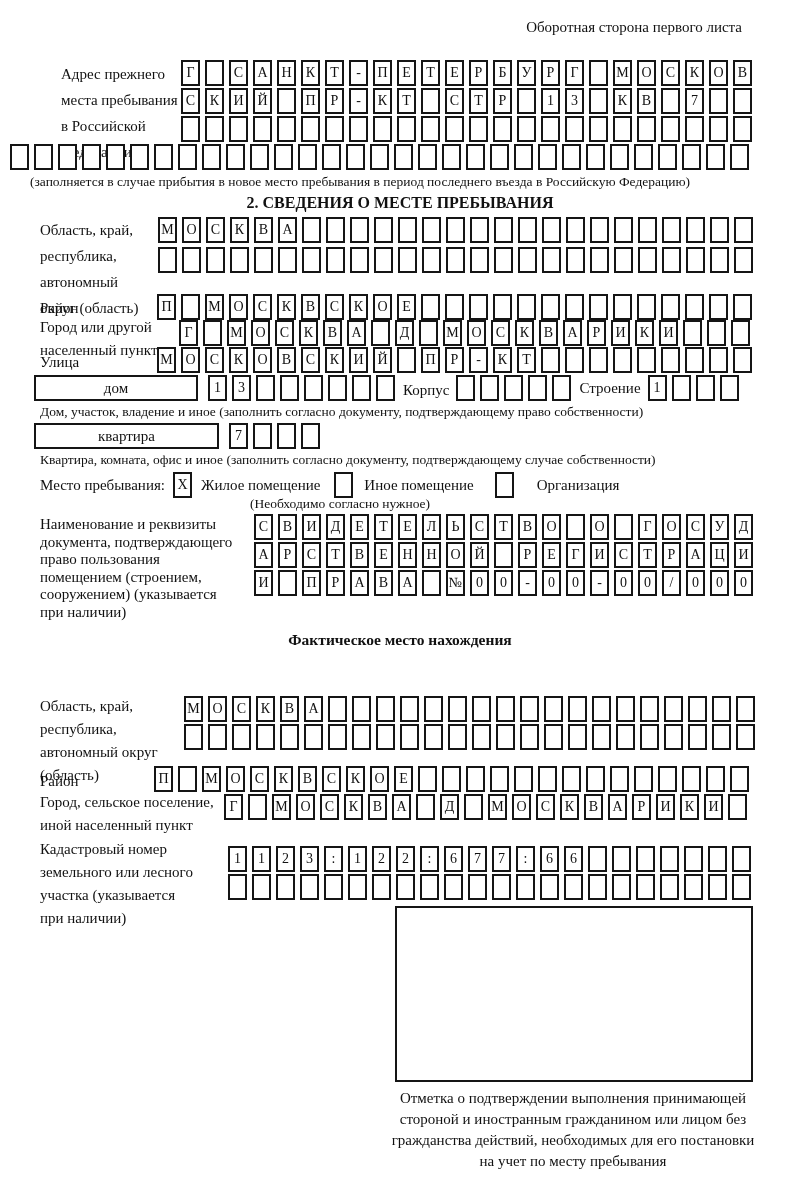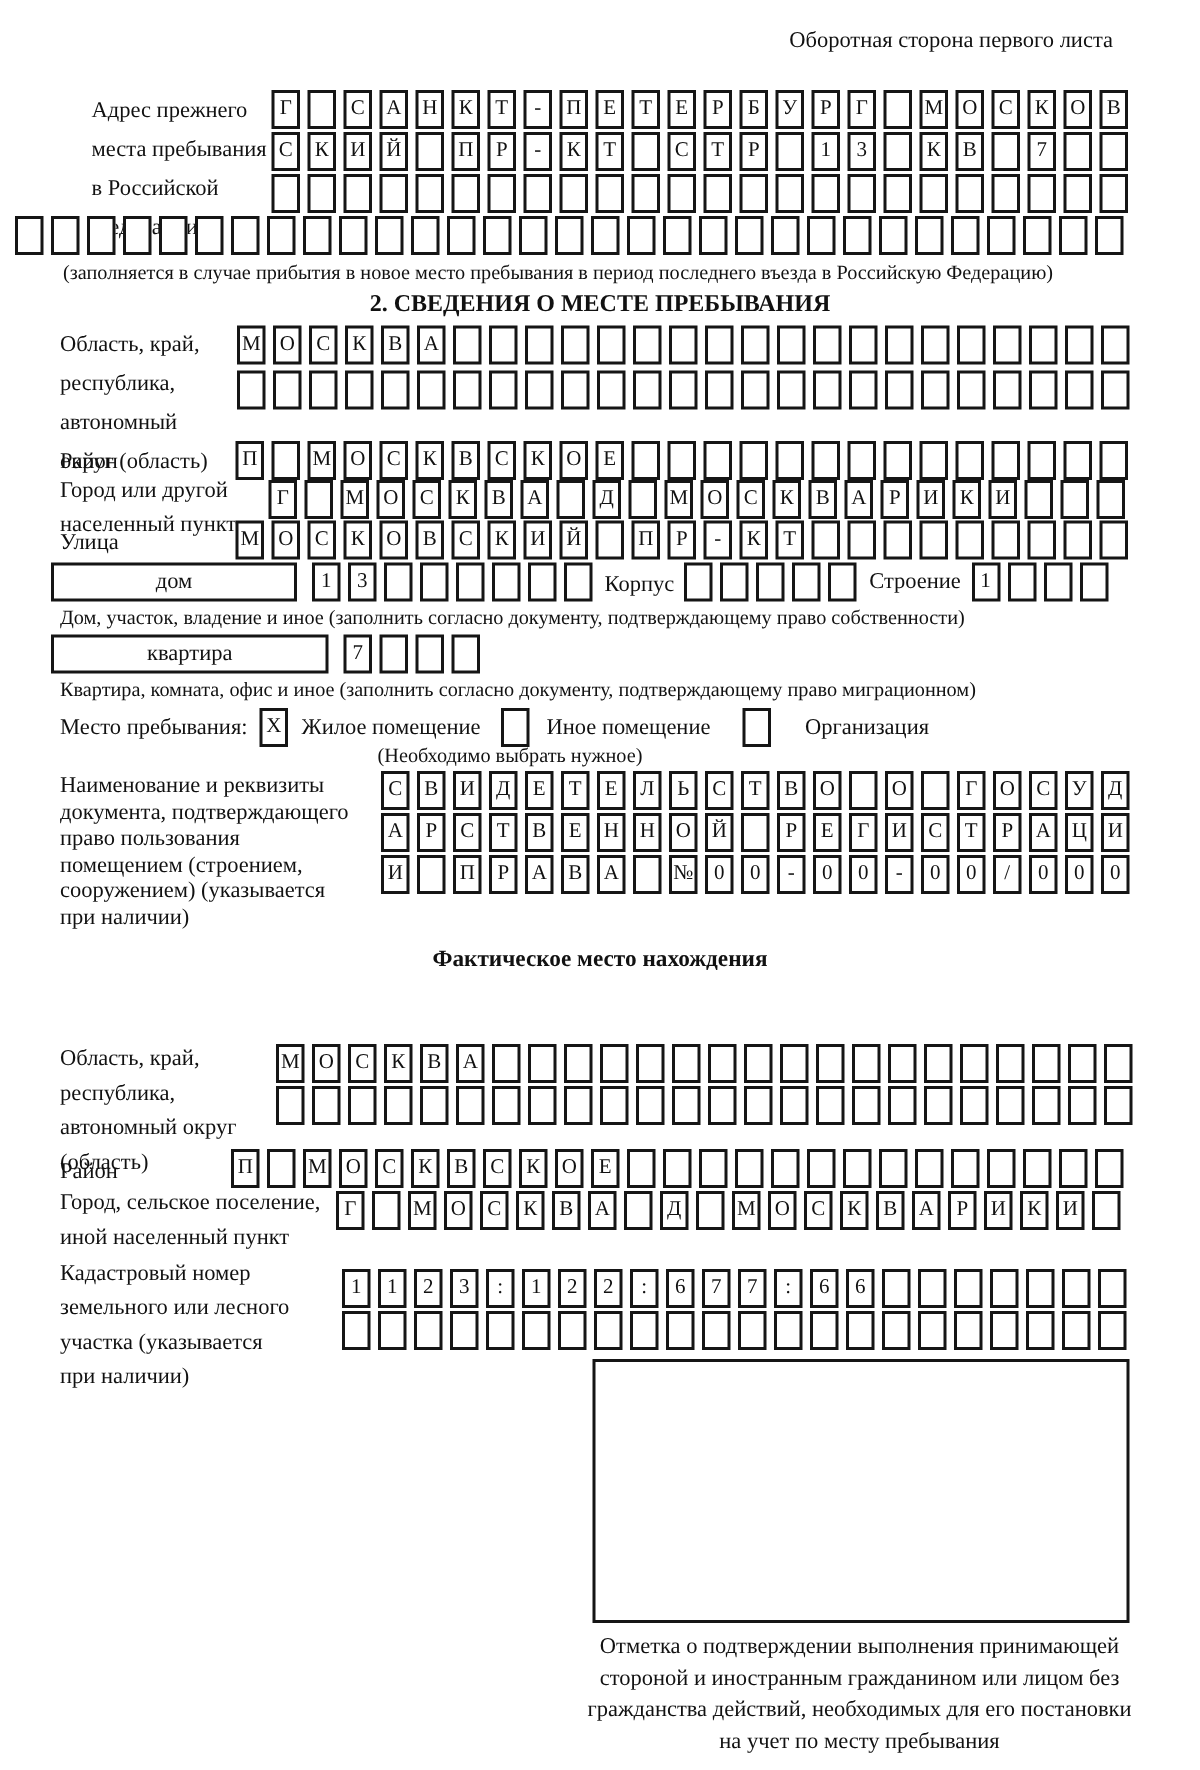--- a/index.html
+++ b/index.html
@@ -143,21 +143,21 @@
       <span class="cell"></span>
       <span class="cell"></span>
       <span class="cell"></span>
       <span class="cell"></span>
       <span class="cell"></span>
       <span class="cell"></span>
       <span class="cell"></span>
       <span class="cell"></span>
       <span class="cell"></span>
     </div>
-  <div class="abs note center" style="top:174px;left:12px;width:720px;">(заполняется в случае прибытия в новое место пребывания в период последнего въезда в Российскую Федерацию)</div>
+  <div class="abs note center" style="top:174px;left:0;width:720px;">(заполняется в случае прибытия в новое место пребывания в период последнего въезда в Российскую Федерацию)</div>
 
   <div class="abs bold center" style="top:194px;left:0;width:800px;font-size:16px;">2. СВЕДЕНИЯ О МЕСТЕ ПРЕБЫВАНИЯ</div>
 
   <div class="abs lbl" style="top:217px;left:40px;width:150px;">Область, край,
 республика,
 автономный
 округ (область)</div>
   <div class="abs cellrow" style="top:217px;left:158px;">
       <span class="cell">М</span>
       <span class="cell">О</span>
@@ -332,32 +332,32 @@
 
   <div class="abs flexrow" style="top:423px;left:34px;">
     <div class="longbox" style="width:185px;margin-right:10px;">квартира</div>
     <div class="cellrow">
         <span class="cell">7</span>
         <span class="cell"></span>
         <span class="cell"></span>
         <span class="cell"></span>
       </div>
   </div>
-  <div class="abs note" style="top:452px;left:40px;">Квартира, комната, офис и иное (заполнить согласно документу, подтверждающему право миграционном)</div>
+  <div class="abs note" style="top:452px;left:40px;">Квартира, комната, офис и иное (заполнить согласно документу, подтверждающему случае собственности)</div>
 
   <div class="abs flexrow" style="top:472px;left:40px;">
     <div class="inl">Место пребывания:</div>
     <div class="cell" style="margin-left:8px;">X</div>
     <div class="inl" style="margin-left:4px;">Жилое помещение</div>
     <div class="cell" style="margin-left:14px;"></div>
     <div class="inl" style="margin-left:6px;">Иное помещение</div>
     <div class="cell" style="margin-left:21px;"></div>
     <div class="inl" style="margin-left:18px;">Организация</div>
   </div>
-  <div class="abs note center" style="top:496px;left:190px;width:300px;">(Необходимо выбрать нужное)</div>
+  <div class="abs note center" style="top:496px;left:190px;width:300px;">(Необходимо согласно нужное)</div>
 
   <div class="abs lbl tight" style="top:516px;left:40px;width:210px;">Наименование и реквизиты
 документа, подтверждающего
 право пользования
 помещением (строением,
 сооружением) (указывается
 при наличии)</div>
   <div class="abs cellrow" style="top:514px;left:254px;">
       <span class="cell">С</span>
       <span class="cell">В</span>

